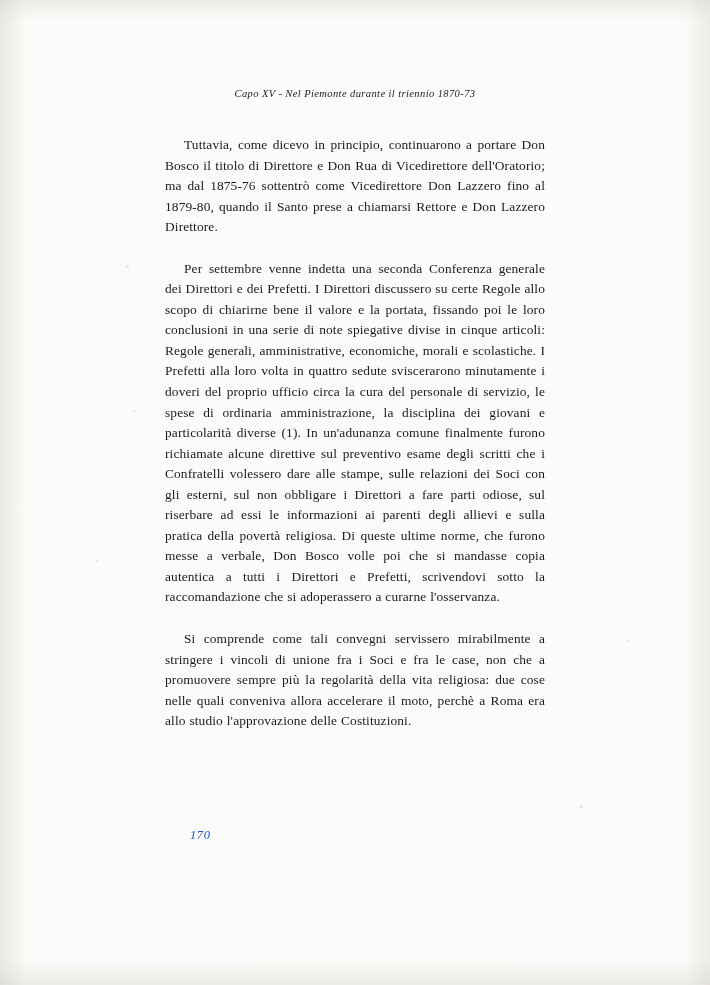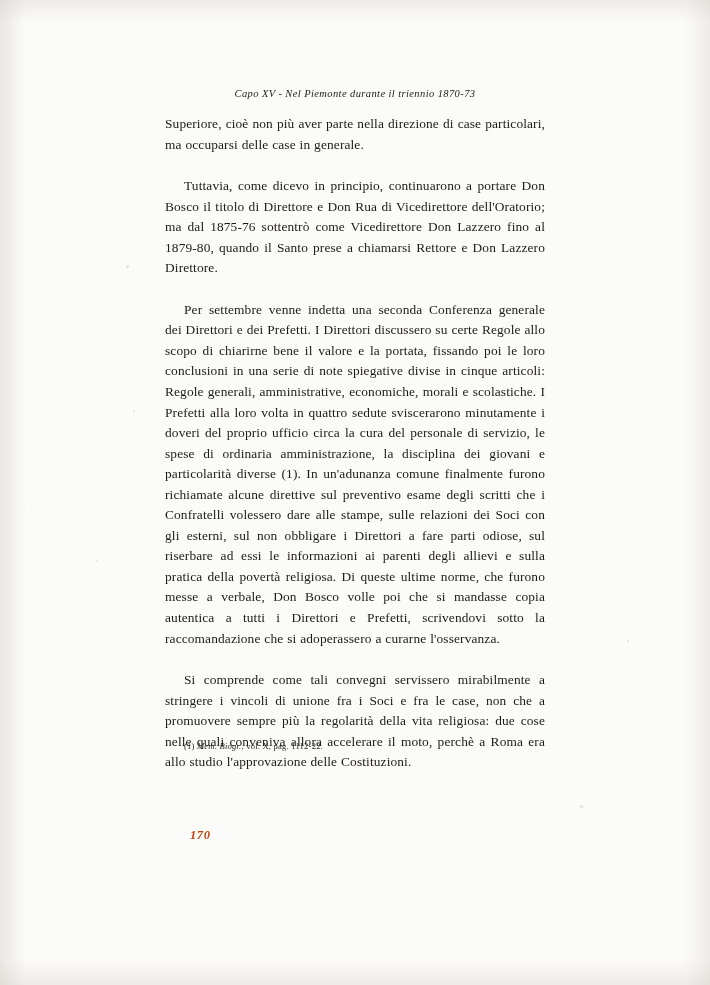--- a/index.html
+++ b/index.html
@@ -71,23 +71,22 @@
   }
   .footnote .it {
     font-style: italic;
   }
   .folio {
     position: absolute;
     left: 190px;
     top: 828px;
     font-size: 12.5px;
     font-style: italic;
-    color: #c2410c;
+    color: #1d4ed8;
     letter-spacing: 0.6px;
-    font-weight: bold;
   }
   
   .speck {
     position: absolute;
     background: #cfc9c0;
     opacity: 0.55;
     border-radius: 50%;
   }
   .edge-shade {
     position: absolute;
@@ -130,30 +129,25 @@
   <div class="page-inner">
 
     <div class="edge-top"></div>
     <div class="edge-shade edge-left"></div>
     <div class="edge-shade edge-right"></div>
     <div class="edge-bottom"></div>
 
     <div class="running-head">Capo XV - Nel Piemonte durante il triennio 1870-73</div>
 
     <div class="text-block">
-      <p>Superiore, cioè non più aver parte nella direzione di case particolari, ma occuparsi delle case in generale.</p>
       <p class="indent">Tuttavia, come dicevo in principio, continuarono a portare Don Bosco il titolo di Direttore e Don Rua di Vicedirettore dell'Oratorio; ma dal 1875-76 sottentrò come Vicedirettore Don Lazzero fino al 1879-80, quando il Santo prese a chiamarsi Rettore e Don Lazzero Direttore.</p>
       <p class="indent">Per settembre venne indetta una seconda Conferenza generale dei Direttori e dei Prefetti. I Direttori discussero su certe Regole allo scopo di chiarirne bene il valore e la portata, fissando poi le loro conclusioni in una serie di note spiegative divise in cinque articoli: Regole generali, amministrative, economiche, morali e scolastiche. I Prefetti alla loro volta in quattro sedute sviscerarono minutamente i doveri del proprio ufficio circa la cura del personale di servizio, le spese di ordinaria amministrazione, la disciplina dei giovani e particolarità diverse (1). In un'adunanza comune finalmente furono richiamate alcune direttive sul preventivo esame degli scritti che i Confratelli volessero dare alle stampe, sulle relazioni dei Soci con gli esterni, sul non obbligare i Direttori a fare parti odiose, sul riserbare ad essi le informazioni ai parenti degli allievi e sulla pratica della povertà religiosa. Di queste ultime norme, che furono messe a verbale, Don Bosco volle poi che si mandasse copia autentica a tutti i Direttori e Prefetti, scrivendovi sotto la raccomandazione che si adoperassero a curarne l'osservanza.</p>
       <p class="indent">Si comprende come tali convegni servissero mirabilmente a stringere i vincoli di unione fra i Soci e fra le case, non che a promuovere sempre più la regolarità della vita religiosa: due cose nelle quali conveniva allora accelerare il moto, perchè a Roma era allo studio l'approvazione delle Costituzioni.</p>
     </div>
 
-    <div class="footnote">
-      <span>(1)</span>
-      <span class="it">Mem. Biogr.</span><span>, vol. X, pag. 1112-22.</span>
-    </div>
 
     <div class="folio">170</div>
 
     <div class="speck" style="left:126px; top:265px; width:3px; height:3px;"></div>
     <div class="speck" style="left:133px; top:410px; width:2px; height:2px;"></div>
     <div class="speck" style="left:580px; top:805px; width:3px; height:3px;"></div>
     <div class="speck" style="left:627px; top:640px; width:2px; height:2px;"></div>
     <div class="speck" style="left:96px; top:560px; width:2px; height:2px;"></div>
   </div>
 </div>

